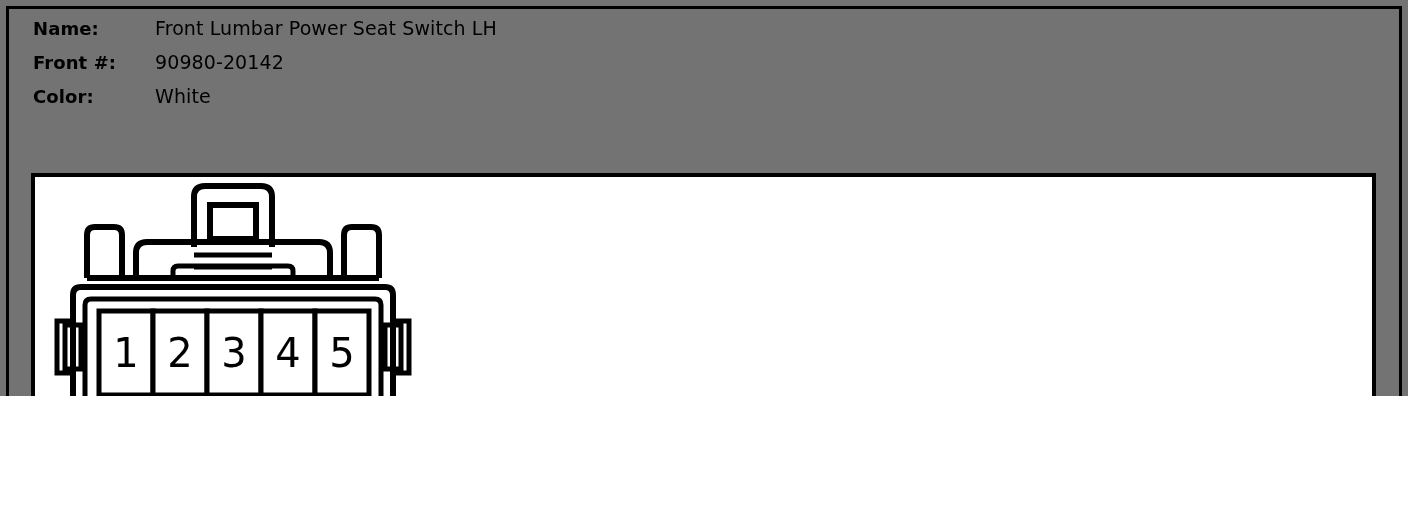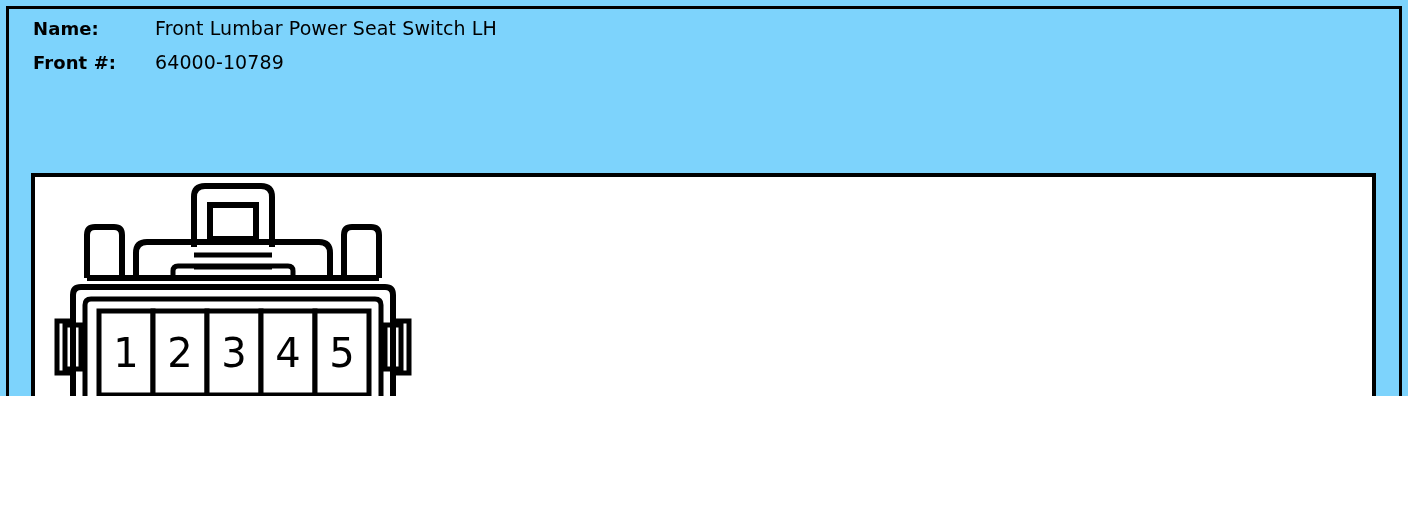--- a/index.html
+++ b/index.html
@@ -8,21 +8,21 @@
     background: #ffffff;
   }
   body {
     font-family: "DejaVu Sans", "Liberation Sans", sans-serif;
   }
 
   #page {
     position: relative;
     width: 1408px;
     height: 396px;
-    background: #7dd3fc;
+    background: #737373;
     overflow: hidden;
   }
 
   
   #outer-frame {
     position: absolute;
     left: 6px;
     top: 6px;
     width: 1396px;
     height: 520px;
@@ -112,23 +112,27 @@
   <div id="spec-block">
 
     <div class="spec-row">
       <span class="spec-label">Name:</span>
       <span class="spec-value">Front Lumbar Power Seat Switch LH</span>
     </div>
 
 
     <div class="spec-row">
       <span class="spec-label">Front #:</span>
-      <span class="spec-value">64000-10789</span>
-    </div>
-
+      <span class="spec-value">90980-20142</span>
+    </div>
+
+    <div class="spec-row">
+      <span class="spec-label">Color:</span>
+      <span class="spec-value">White</span>
+    </div>
 
   </div>
 
   <div id="diagram-panel">
 
     <div id="connector-drawing">
       <svg width="420" height="296" viewBox="0 0 420 296" xmlns="http://www.w3.org/2000/svg">
 
         <g fill="none" stroke="#000000" stroke-width="6" stroke-linejoin="miter" stroke-linecap="butt">
 

